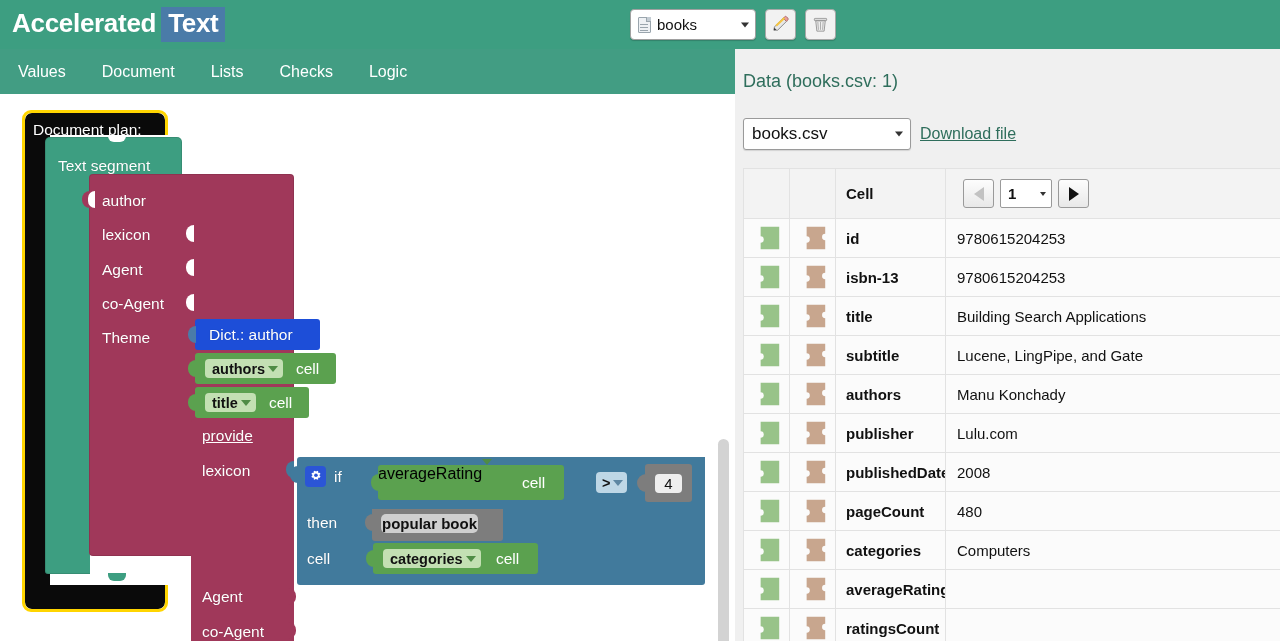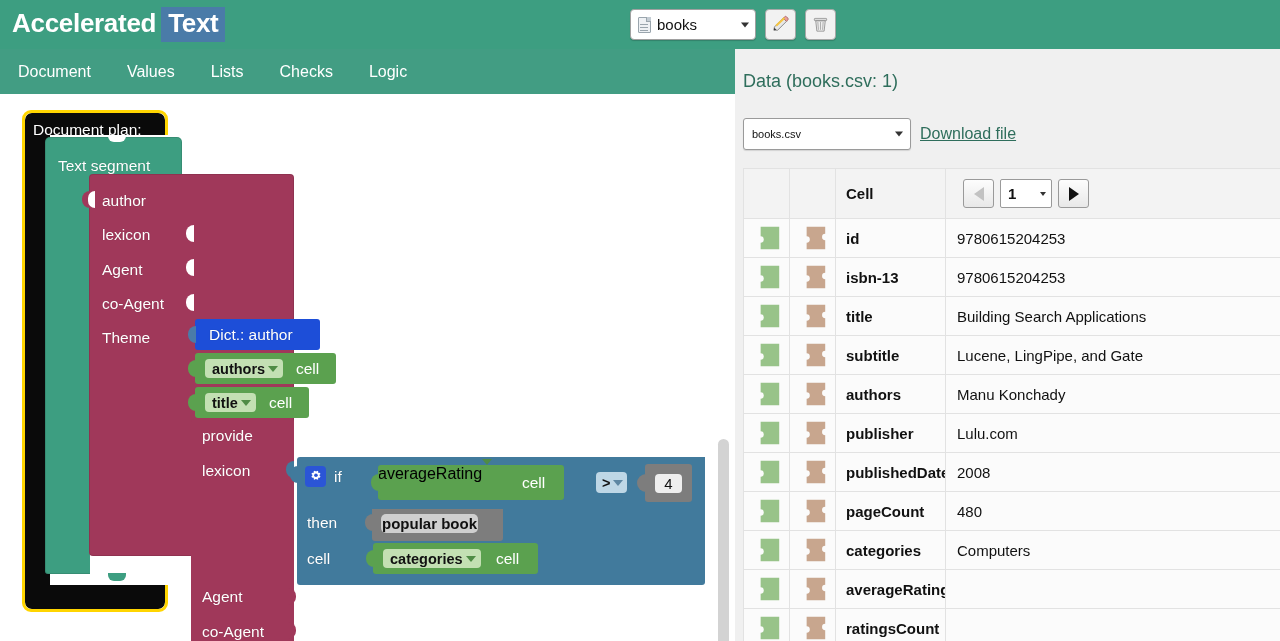--- a/index.html
+++ b/index.html
@@ -275,21 +275,21 @@
   .data-title {
     position: absolute; left: 8px; top: 22px;
     font-size: 18px; color: #2f6e5c;
   }
   .file-select {
     position: absolute; left: 8px; top: 69px;
     width: 168px; height: 32px;
     background: #ffffff; border: 1px solid #9a9a9a;
     border-radius: 3px;
     display: flex; align-items: center; padding-left: 8px;
-    font-size: 11px; color: #111;
+    font-size: 17px; color: #111;
     box-shadow: 0 1px 1px rgba(0,0,0,0.12);
   }
   .file-select .caret {
     position: absolute; right: 7px; top: 50%; transform: translateY(-50%);
     width: 0; height: 0;
     border-left: 4px solid transparent; border-right: 4px solid transparent;
     border-top: 5px solid #333;
   }
   .download-link {
     position: absolute; left: 185px; top: 76px;
@@ -391,22 +391,22 @@
       <svg width="19" height="19" viewBox="0 0 20 20">
         <rect x="3.5" y="3.6" width="13" height="2.3" rx="0.6" fill="#dcdcdc" stroke="#8d8d8d" stroke-width="0.8"></rect>
         <path d="M5 6.2 L15 6.2 L13.8 17 L6.2 17 Z" fill="#ededed" stroke="#8d8d8d" stroke-width="0.9"></path>
         <path d="M7.2 7.3 L7.8 15.6 M10 7.3 L10 15.6 M12.8 7.3 L12.2 15.6" stroke="#9b9b9b" stroke-width="0.8"></path>
       </svg>
     </div>
   </div>
 </div>
 
 <div class="app-nav">
+  <div class="nav-item">Values</div>
   <div class="nav-item">Document</div>
-  <div class="nav-item">Values</div>
   <div class="nav-item">Lists</div>
   <div class="nav-item">Checks</div>
   <div class="nav-item">Logic</div>
 </div>
 
 <div class="workspace">
 
   <div class="doc-plan-outer">
     <div class="doc-plan-body"></div>
     <div class="doc-plan-halo"></div>
@@ -430,21 +430,21 @@
 
     <div class="notch-in" style="left:-7px;top:17px;background:#a0385a;"></div>
     <div style="position:absolute;left:-1px;top:17px;width:7px;height:17px;background:#ffffff;border-radius:7px 0 0 7px;"></div>
 
     <div style="position:absolute;left:97px;top:51px;width:8px;height:17px;background:#ffffff;border-radius:8px 0 0 8px;"></div>
     <div style="position:absolute;left:97px;top:85px;width:8px;height:17px;background:#ffffff;border-radius:8px 0 0 8px;"></div>
     <div style="position:absolute;left:97px;top:120px;width:8px;height:17px;background:#ffffff;border-radius:8px 0 0 8px;"></div>
   </div>
 
   <div style="position:absolute;left:191px;top:325px;width:103px;height:228px;background:#a0385a;border-radius:3px;">
-    <div class="blk-label" style="position:absolute;left:11px;top:8px;">provide</div>
+    <div class="blk-label" style="position:absolute;left:11px;top:8px;text-decoration:underline;">provide</div>
     <div class="blk-label" style="position:absolute;left:11px;top:43px;">lexicon</div>
     <div class="blk-label" style="position:absolute;left:11px;top:169px;">Agent</div>
     <div class="blk-label" style="position:absolute;left:11px;top:204px;">co-Agent</div>
     <div style="position:absolute;left:95px;top:42px;width:8px;height:17px;background:#417a9c;border-radius:8px 0 0 8px;"></div>
     <div style="position:absolute;left:97px;top:169px;width:8px;height:17px;background:#a0385a;border-radius:0 8px 8px 0;"></div>
     <div style="position:absolute;left:97px;top:203px;width:8px;height:17px;background:#a0385a;border-radius:0 8px 8px 0;"></div>
   </div>
 
   <div class="dict-blk">
     <span class="blk-label">Dict.:  author</span>

